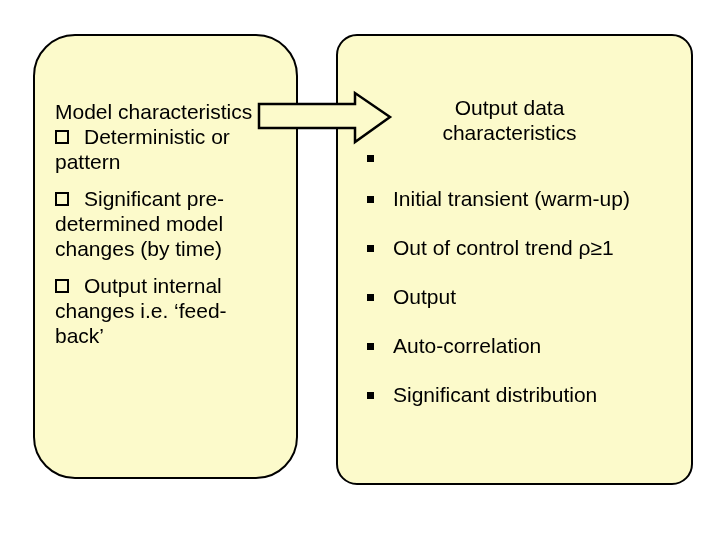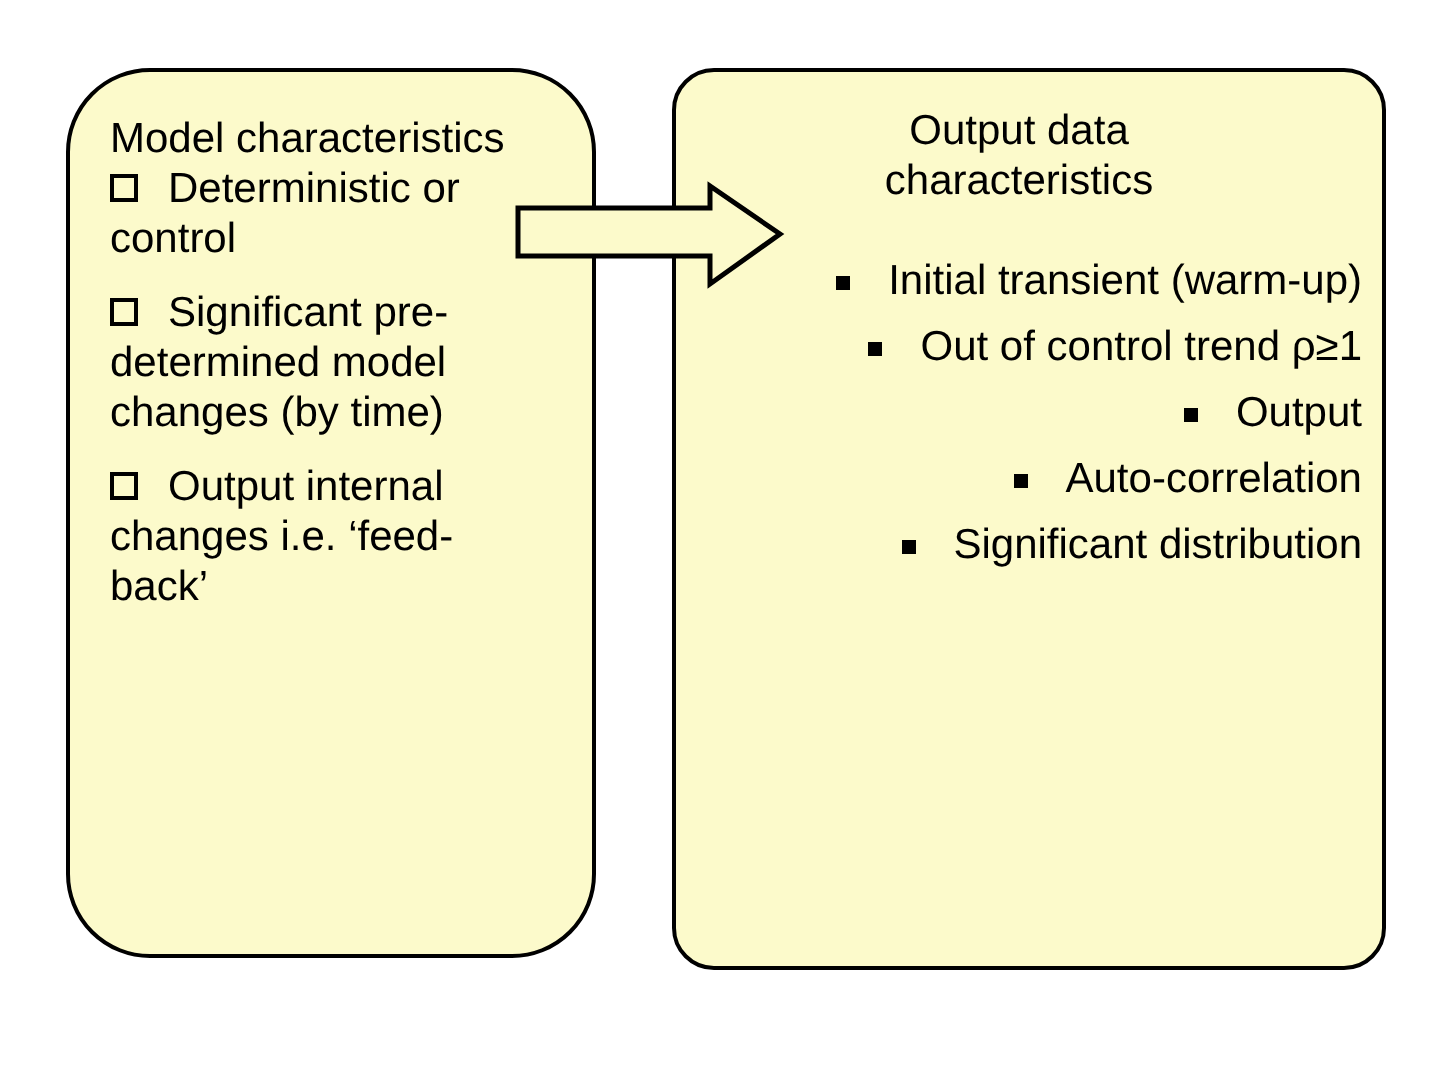--- a/index.html
+++ b/index.html
@@ -35,20 +35,21 @@
   .right-box {
     left: 336px;
     top: 34px;
     width: 357px;
     height: 451px;
     border-radius: 21px;
     padding: 17px 10px 0 0;
   }
   .box-title {
     white-space: pre-line;
+    margin-top: 42px;
   }
   .left-title {
     text-align: left;
   }
   .right-title {
     text-align: center;
   }
   ul.bullet-list {
     list-style: none;
     margin: 0;
@@ -74,22 +75,21 @@
   }
   .right-list {
     margin-top: 60px;
   }
   .right-list li {
     display: flex;
     align-items: flex-start;
     padding-left: 29px;
   }
   .right-list li + li {
-    margin-top: 8px;
-    justify-content: flex-end;
+    margin-top: 24px;
   }
   .sq-bullet {
     flex: 0 0 auto;
     width: 7px;
     height: 7px;
     background: #000000;
     margin: 10px 19px 0 0;
   }
   .arrow {
     position: absolute;
@@ -99,21 +99,21 @@
 </style>
 </head>
 <body>
 
 <div class="slide">
 
   <div class="box left-box">
     <div class="box-title left-title">Model characteristics</div>
     <ul class="bullet-list left-list">
       <li><span class="checkbox"></span><span class="li-text">Deterministic or
-control</span></li>
+pattern</span></li>
       <li><span class="checkbox"></span><span class="li-text">Significant pre-
 determined model
 changes (by time)</span></li>
       <li><span class="checkbox"></span><span class="li-text">Output internal
 changes i.e. ‘feed-
 back’</span></li>
     </ul>
   </div>
 
   <div class="box right-box">

